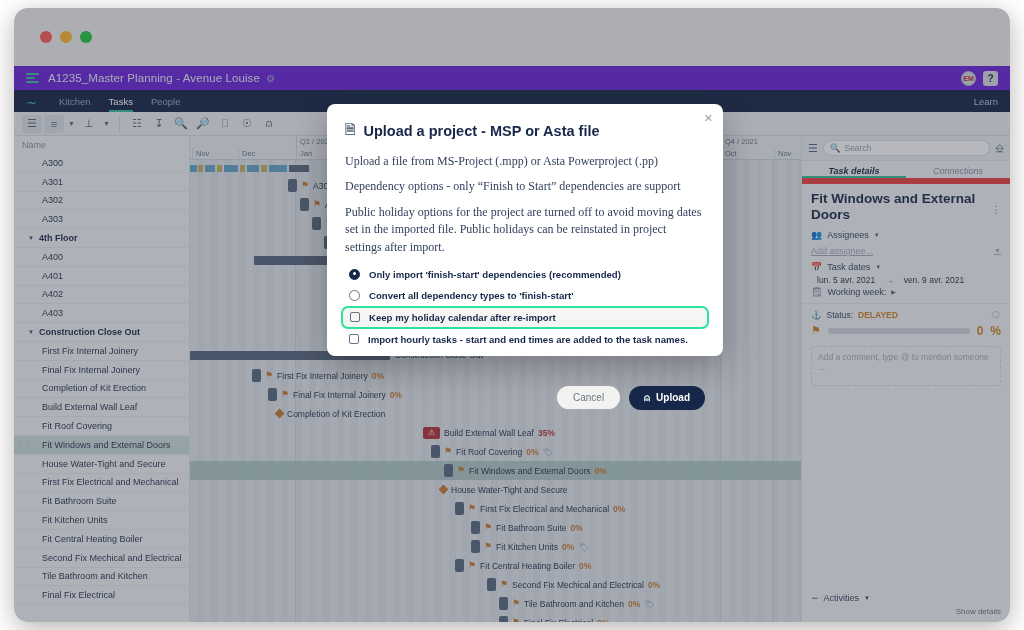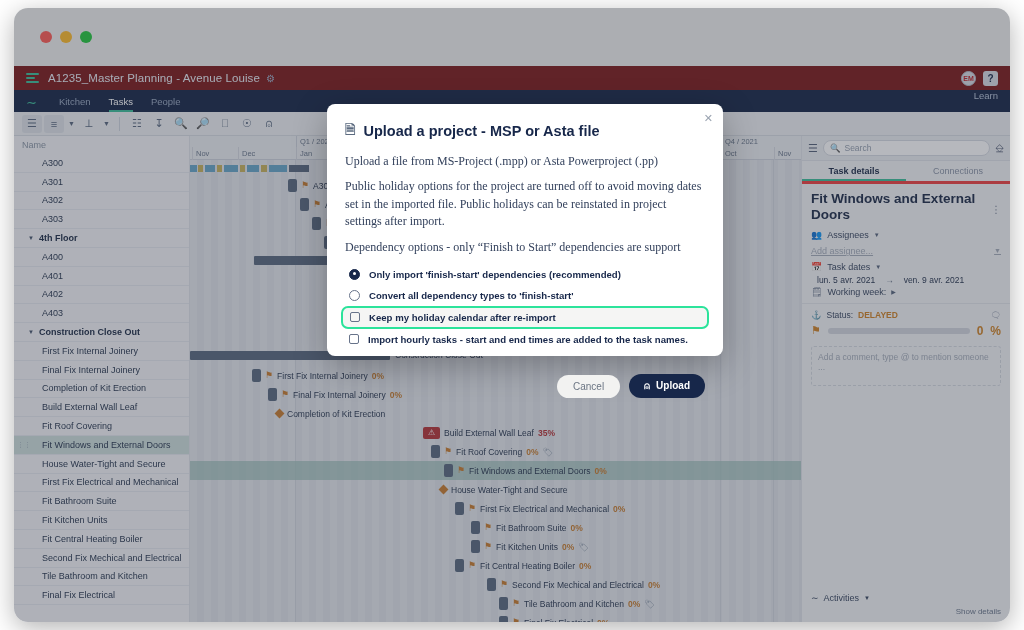--- a/index.html
+++ b/index.html
@@ -32,21 +32,21 @@
     padding-left: 26px;
   }
   .dot { width: 12px; height: 12px; border-radius: 50%; margin-right: 8px; }
   .dot.r { background: #ff5f57; }
   .dot.y { background: #febc2e; }
   .dot.g { background: #28c840; }
 
   
   .appbar {
     height: 24px;
-    background: #7f1d1d;
+    background: #6d28d9;
     display: flex; align-items: center;
     padding: 0 12px;
     color: #e6eaf2;
     text-align: right;
   }
   .hamb { width: 13px; margin-right: 9px; display:flex; flex-direction:column; gap:2px;}
   .hamb i { display:block; height:2px; background:#3fbf9c; border-radius:1px;}
   .hamb i:nth-child(1){width:13px}
   .hamb i:nth-child(2){width:9px}
   .hamb i:nth-child(3){width:13px}
@@ -72,21 +72,21 @@
     padding: 0 12px;
     position:relative;
   }
   .pulse { color:#3fbf9c; font-size:13px; line-height:1; margin-right:22px; margin-bottom:3px;}
   .navtabs { display:flex; gap:18px; }
   .navtab {
     font-size:9.5px; color:#9aa9c0; padding-bottom:3px;
     border-bottom:2px solid transparent;
   }
   .navtab.active { color:#ffffff; border-bottom-color:#3fbf9c;}
-  .learn { margin-left:auto; font-size:9.5px; color:#b7c3d6; padding-bottom:11px;}
+  .learn { margin-left:auto; font-size:9.5px; color:#b7c3d6; padding-bottom:5px;}
 
   
   .toolbar {
     height: 24px; background:#eef0f3; border-bottom:1px solid #d8dce3;
     display:flex; align-items:center; gap:2px; padding-left:8px;
   }
   .tbtn {
     width:20px;height:18px;display:flex;align-items:center;justify-content:center;
     color:#5b6a80; font-size:11px; border-radius:3px;
   }
@@ -142,21 +142,21 @@
 
   
   .rpanel { width: 209px; background:#f3f4f6; border-left:1px solid #dfe3e8; position:relative;}
   .rsearch { height:25px; display:flex; align-items:center; gap:5px; padding:0 6px; background:#eceef1; border-bottom:1px solid #dfe3e8;}
   .filter-ic { color:#57637a; font-size:11px;}
   .sfield {
     flex:1; height:16px; background:#fff; border:1px solid #d7dbe2; border-radius:8px;
     display:flex; align-items:center; gap:4px; padding:0 6px;
     font-size:8.5px; color:#97a1b0;
   }
-  .rtabs { display:flex; height:23px; border-bottom:3px solid #ef4444;}
+  .rtabs { display:flex; height:23px; border-bottom:6px solid #ef4444;font-style:italic;}
   .rtab { flex:1; text-align:center; font-size:9px; color:#8b95a6; line-height:21px; border-bottom:2px solid transparent;}
   .rtab.active { color:#22304b; font-weight:bold; border-bottom-color:#3fbf9c;}
   .rtitle { font-size:13.5px; font-weight:bold; color:#22304b; padding:7px 22px 4px 9px; line-height:1.22;}
   .kebab { position:absolute; right:9px; top:68px; color:#7a８6; color:#7a8697; font-size:10px; letter-spacing:0; }
   .rsec { padding: 2px 9px; display:flex; align-items:center; gap:5px; font-size:9px; color:#3c4a62;}
   .rsec .ic { font-size:9px; color:#5a687f;}
   .rsec .chev { font-size:6px; color:#5a687f;}
   .rfield {
     margin: 2px 9px; height:14px; display:flex; align-items:center; justify-content:space-between;
     font-size:9px; color:#a6aeba;text-decoration:underline;
@@ -190,21 +190,21 @@
   .mfile-ic { font-size:13px; color:#5c6b80;}
   .mp { font-size:12px; color:#33415c; line-height:1.45; margin-bottom:8px;font-family:Liberation Serif, serif;}
   .opt { display:flex; align-items:center; gap:9px; padding:5px 8px; margin: 0 -4px; border-radius:7px;}
   .opt span.lb { font-size:9.6px; color:#17274a; font-weight:bold;}
   .radio { width:11px;height:11px;border-radius:50%;border:1.5px solid #17274a; flex:0 0 auto; position:relative;}
   .radio.on { background:#17274a; }
   .radio.on:after { content:""; position:absolute; left:2.5px; top:2.5px; width:3px;height:3px;border-radius:50%;background:#fff;}
   .radio.off { border-color:#67738a;}
   .check { width:10px;height:10px;border:1.4px solid #67738a;border-radius:2px;flex:0 0 auto;}
   .opt.hl { background:#f5f5f4; border:2px solid #2ce39b; padding:4px 7px;}
-  .mfoot { display:flex; justify-content:flex-end; align-items:flex-end; gap:9px; margin-top:24px;}
+  .mfoot { display:flex; justify-content:flex-end; align-items:center; gap:9px; margin-top:36px;}
   .btn-cancel { background:#f2f2f1; color:#6b7583; border-radius:14px; padding:6px 16px; font-size:10px;}
   .btn-upload {
     background:#17274a; color:#fff; border-radius:14px; padding:6px 15px; font-size:10px; font-weight:bold;
     display:flex;align-items:center;gap:6px;
   }
 </style>
 </head>
 <body>
 
 <div id="root">
@@ -574,22 +574,22 @@
     </div>
 
     <div class="scrim"></div>
     <div class="modal">
       <span class="mclose">✕</span>
       <div class="mtitle">
         <span class="mfile-ic">🗎</span>
         <span>Upload a project - MSP or Asta file</span>
       </div>
       <div class="mp">Upload a file from MS-Project (.mpp) or Asta Powerproject (.pp)</div>
+      <div class="mp">Dependency options - only “Finish to Start” dependencies are support</div>
       <div class="mp">Public holiday options for the project are turned off to avoid moving dates set in the imported file. Public holidays can be reinstated in project settings after import.</div>
-      <div class="mp">Dependency options - only “Finish to Start” dependencies are support</div>
 
       <div class="opt">
         <span class="radio on"></span>
         <span class="lb">Only import 'finish-start' dependencies (recommended)</span>
       </div>
       <div class="opt">
         <span class="radio off"></span>
         <span class="lb">Convert all dependency types to 'finish-start'</span>
       </div>
       <div class="opt hl">

